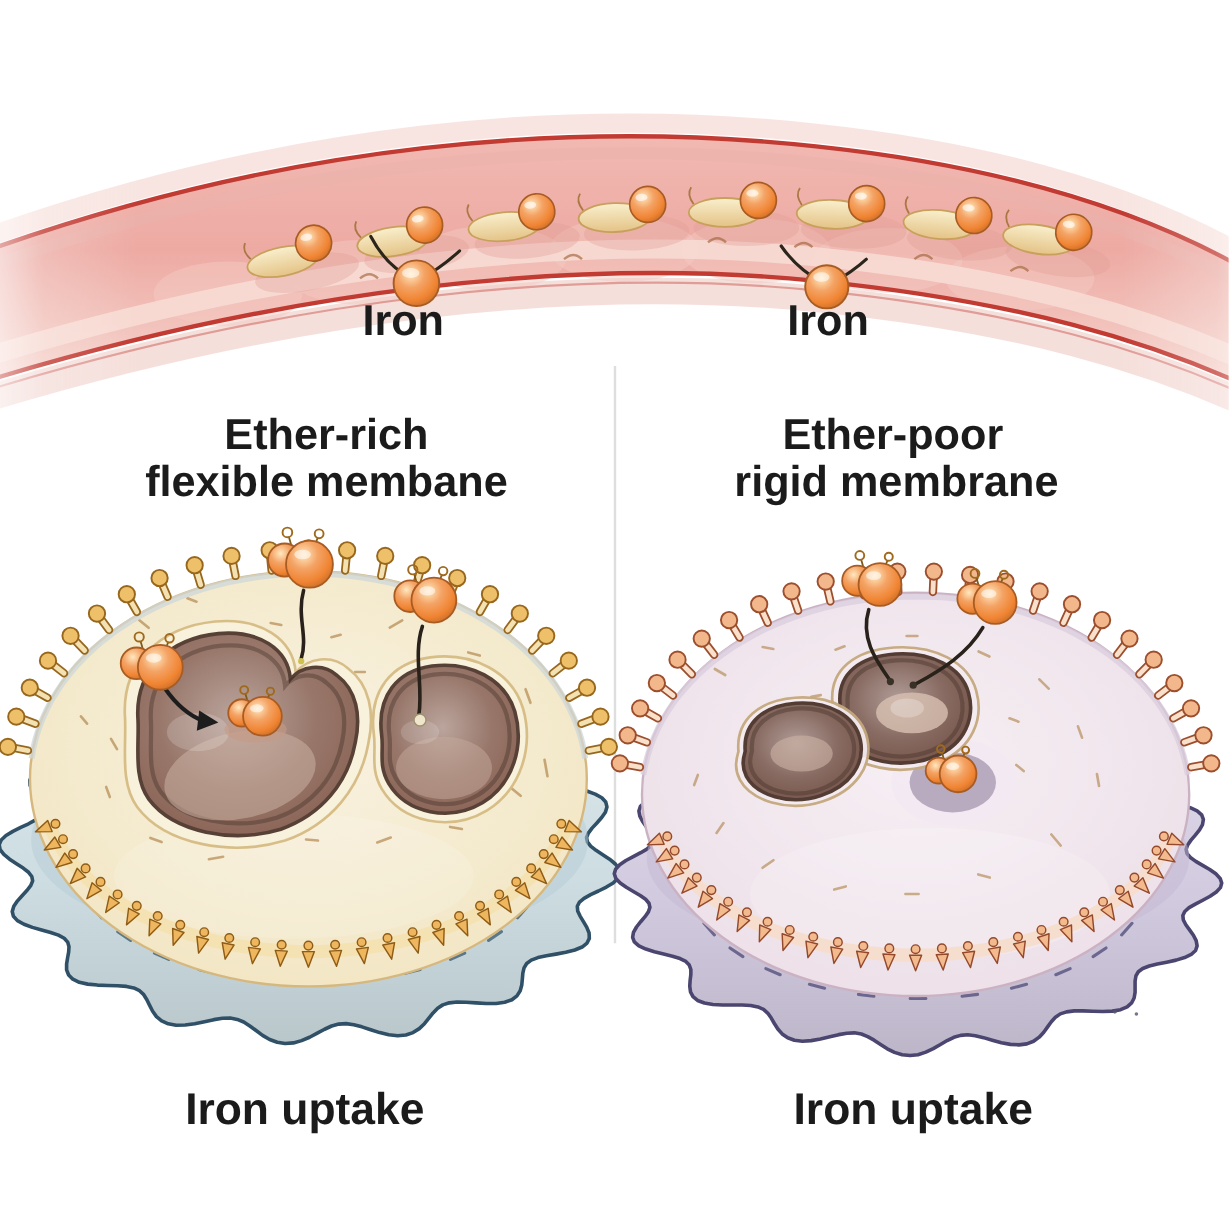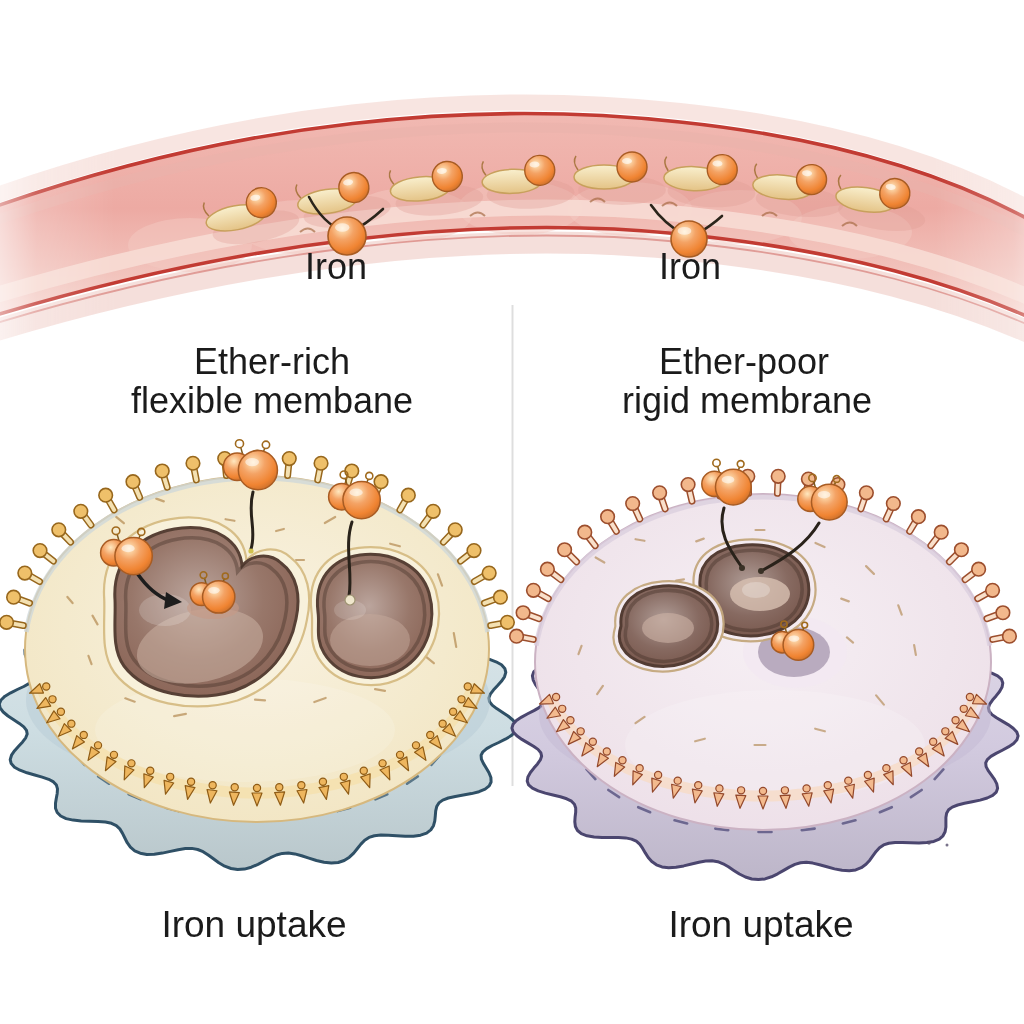--- a/index.html
+++ b/index.html
@@ -1,16 +1,16 @@
 <!DOCTYPE html>
 <html><head>
 <meta charset="utf-8">
 <style>
   html,body{margin:0;padding:0;background:#ffffff;}
-  .canvas{position:relative;width:1024px;height:1024px;background:#ffffff;overflow:hidden;}
+  .canvas{position:relative;width:1024px;height:1024px;background:#ffffff;overflow:hidden;font-weight:bold;}
   svg{display:block;}
   text{font-family:"Liberation Sans","DejaVu Sans",sans-serif;}
   .t-lbl{font-size:36px;}
   .t-cap{font-size:37px;}
 </style>
 </head>
 <body>
 
 <div class="canvas">
   <svg id="scene" width="1024" height="1024" viewBox="0 0 1024 1024">

